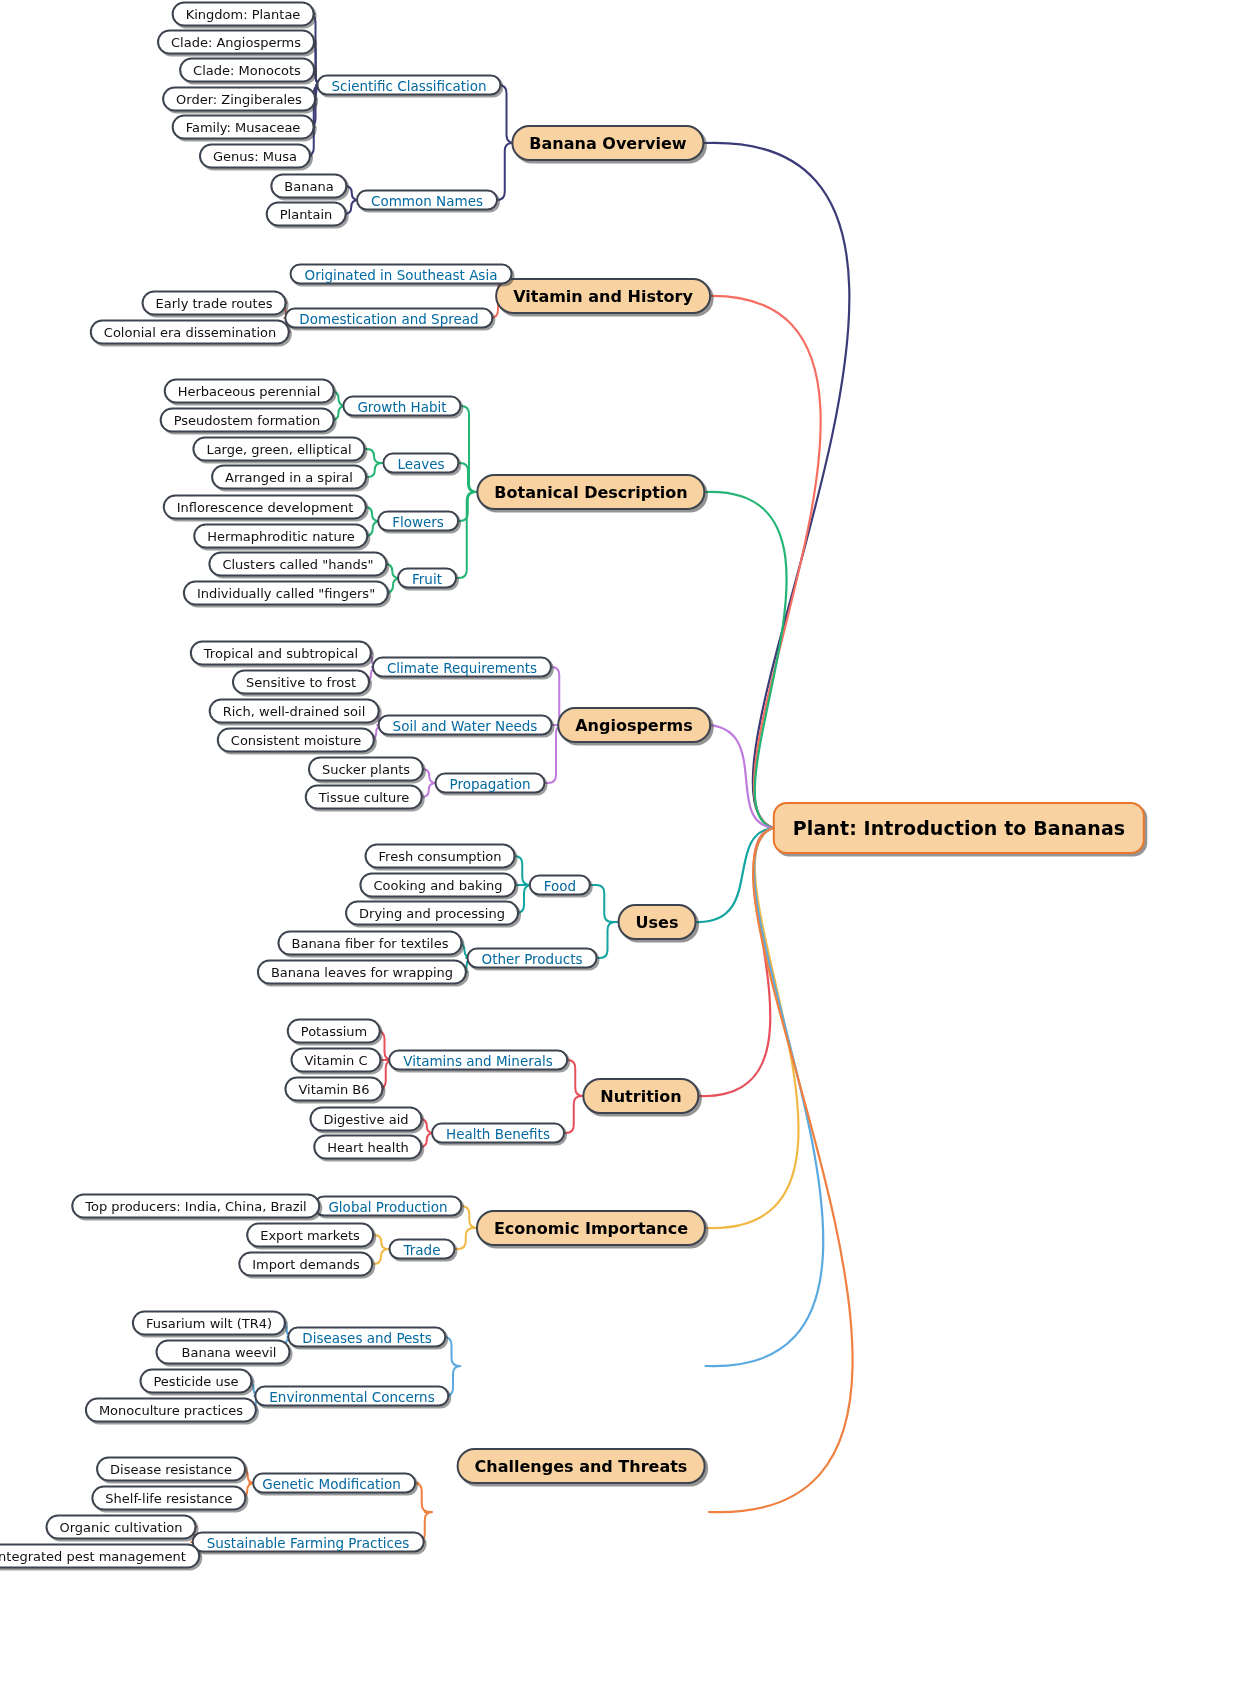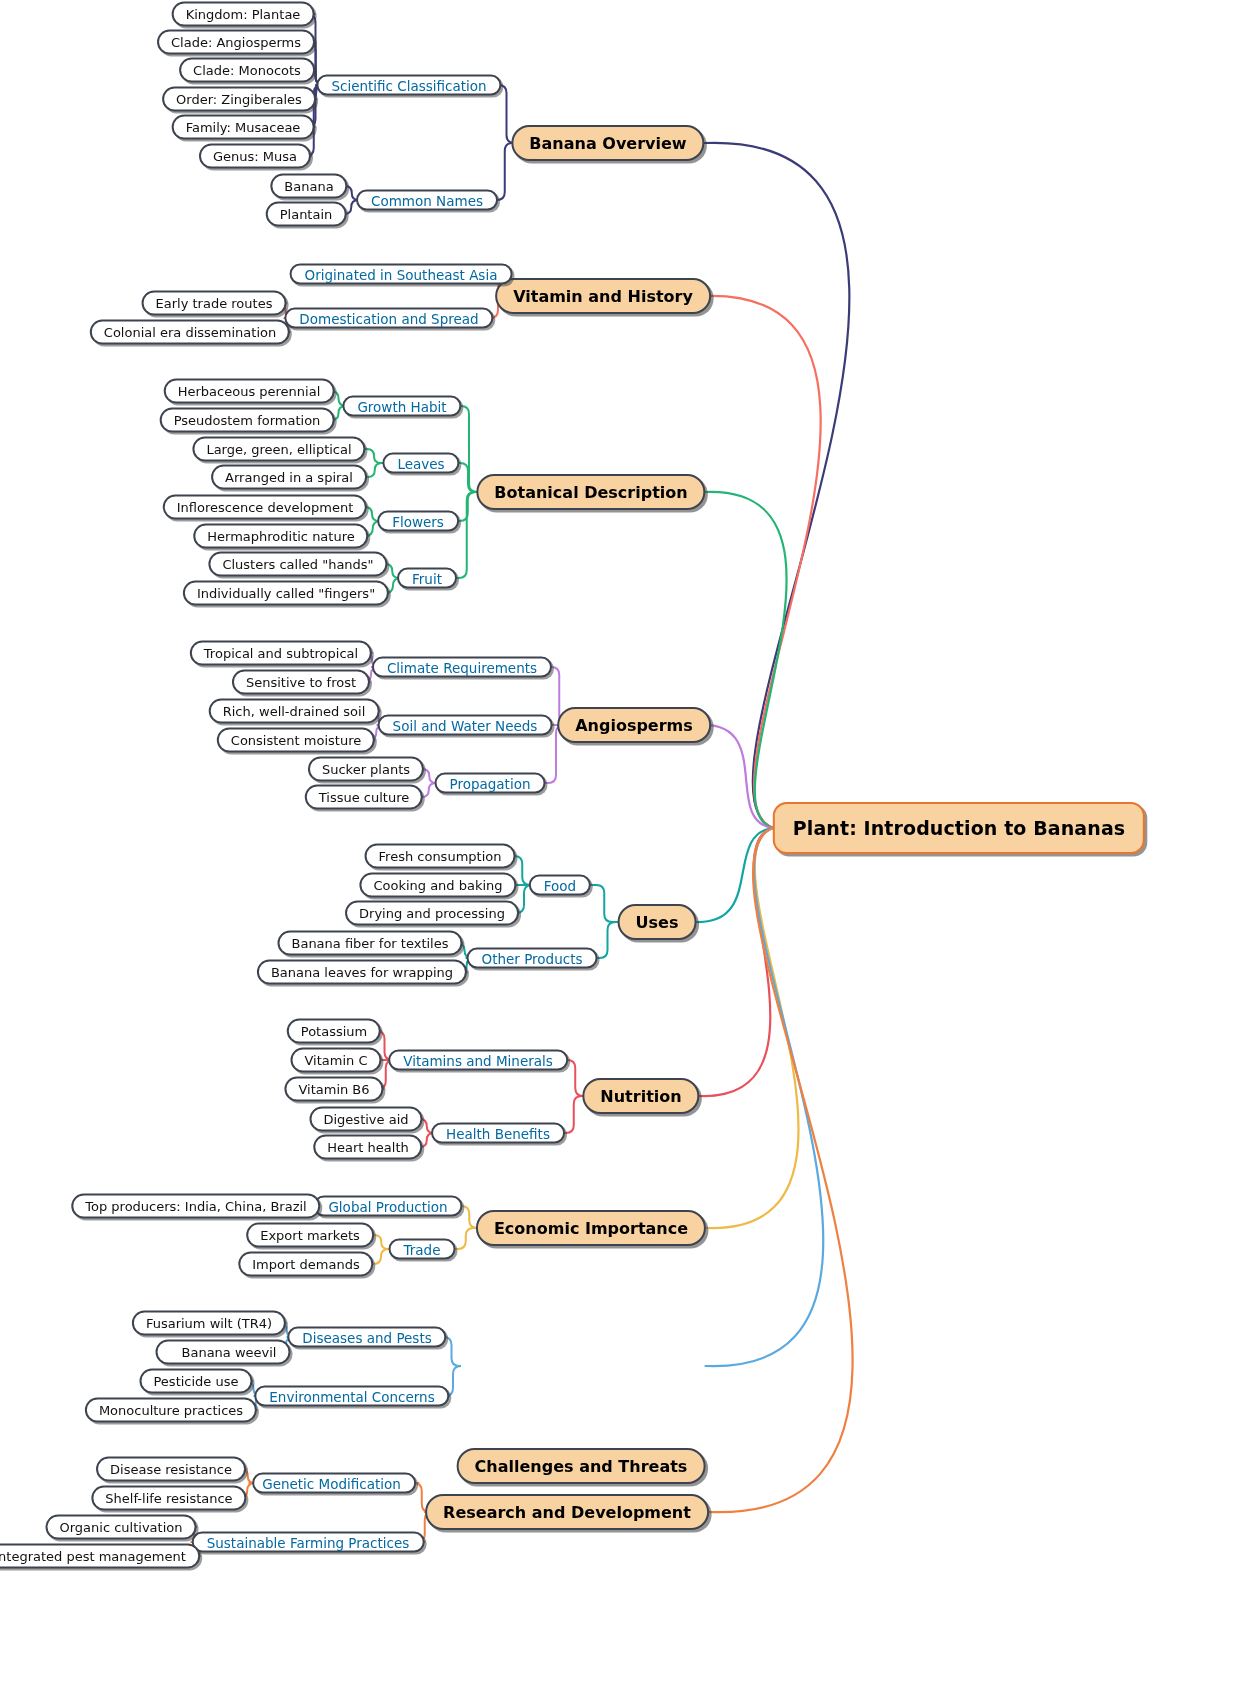--- a/index.html
+++ b/index.html
@@ -224,20 +224,19 @@
     <div class="node sub" style="left: 422px; top: 1249px;">Trade</div>
     <div class="node leaf" style="left: 310px; top: 1235px;">Export markets</div>
     <div class="node leaf" style="left: 306px; top: 1264px;">Import demands</div>
     <div class="node branch" style="left: 581px; top: 1422px; border-color: rgb(61, 68, 80); margin-top: 44px;">Challenges and Threats</div>
     <div class="node sub" style="left: 367px; top: 1337px;">Diseases and Pests</div>
     <div class="node leaf" style="left: 209px; top: 1323px;">Fusarium wilt (TR4)</div>
     <div class="node leaf" style="left: 223px; top: 1352px; padding-left: 24px;">Banana weevil</div>
     <div class="node sub" style="left: 352px; top: 1396px;">Environmental Concerns</div>
     <div class="node leaf" style="left: 196px; top: 1381px;">Pesticide use</div>
     <div class="node leaf" style="left: 171px; top: 1410px;">Monoculture practices</div>
-    <div class="node branch" style="left: 567px; top: 1512px; border-color: rgb(61, 68, 80);">Research and Development</div>
     <div class="node sub" style="left: 334px; top: 1483px; padding-left: 8px;">Genetic Modification</div>
     <div class="node leaf" style="left: 171px; top: 1469px;">Disease resistance</div>
     <div class="node leaf" style="left: 169px; top: 1498px;">Shelf-life resistance</div>
     <div class="node sub" style="left: 308px; top: 1542px;">Sustainable Farming Practices</div>
     <div class="node leaf" style="left: 121px; top: 1527px;">Organic cultivation</div>
     <div class="node leaf" style="left: 90px; top: 1556px;">Integrated pest management</div>
   </div>
 
 </body></html>

